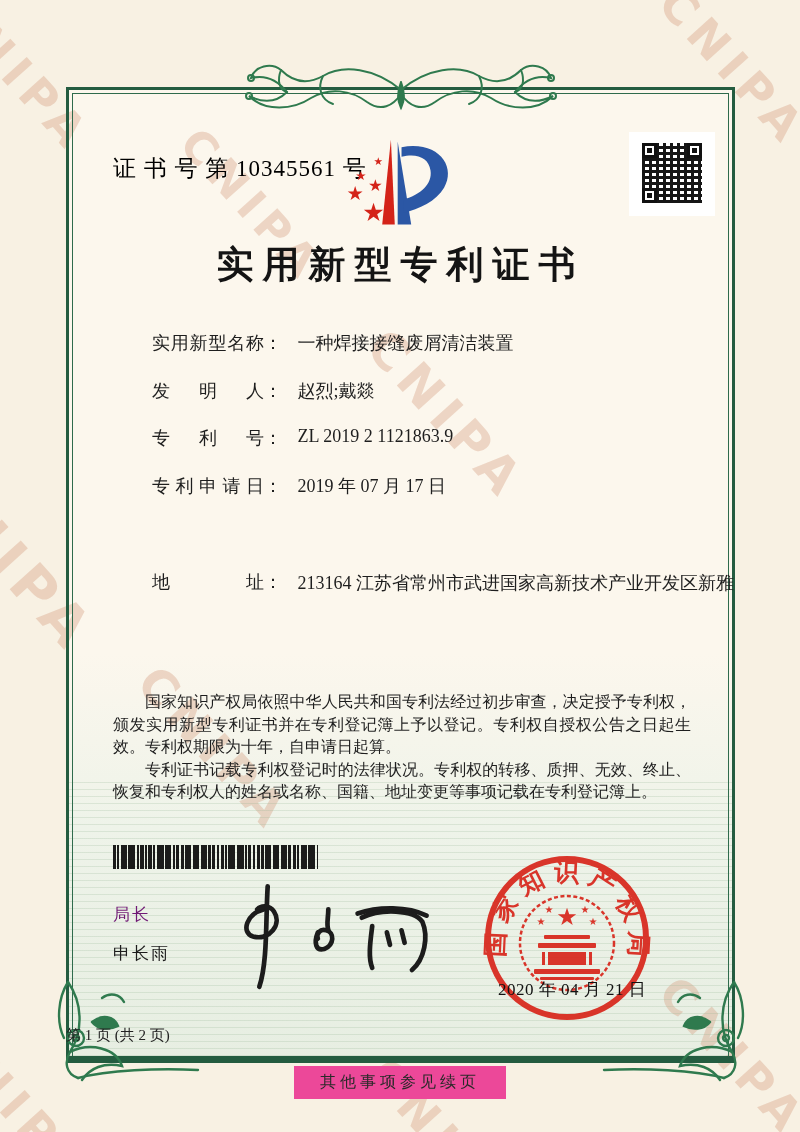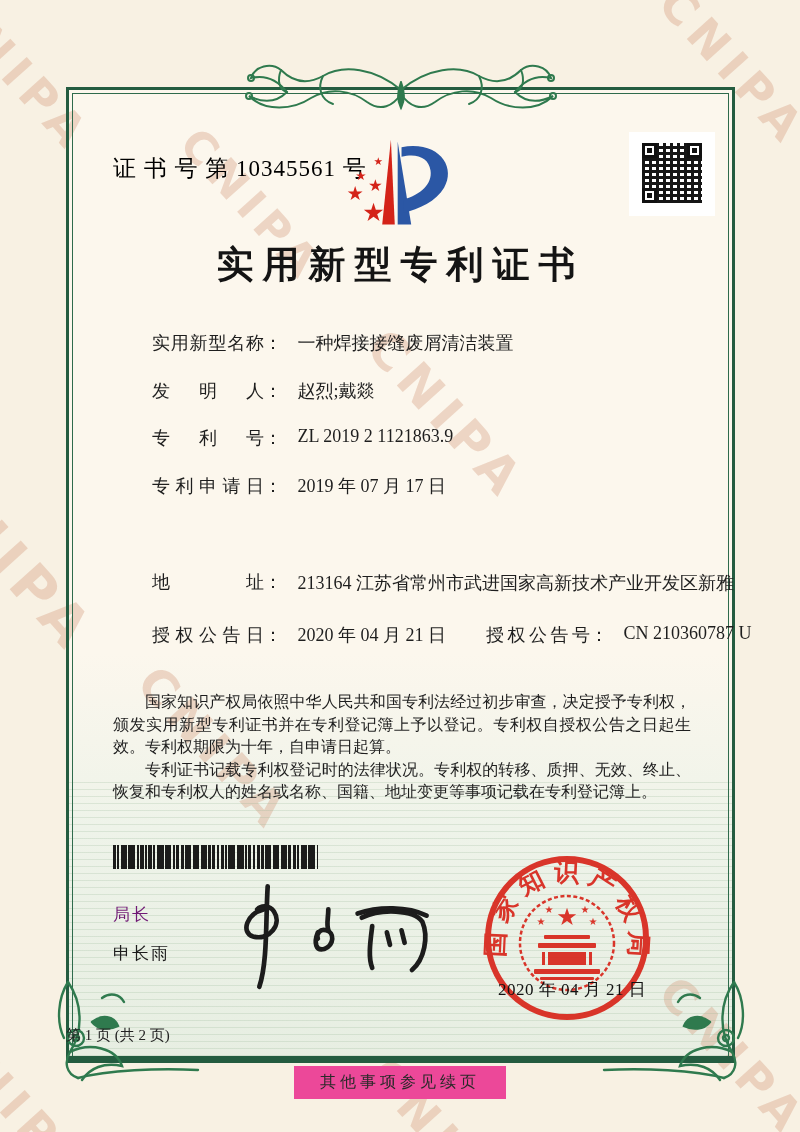--- a/index.html
+++ b/index.html
@@ -172,26 +172,20 @@
   </div>
   <div class="abs row" style="top:474px;">
     <span class="flabel">专利申请日</span><span class="colon">：</span>
     <span class="fvalue">2019 年 07 月 17 日</span>
   </div>
   <div class="abs row" style="top:570px;">
     <span class="flabel">地址</span><span class="colon">：</span>
     <span class="fvalue addr-val">
       <span>213164 江苏省常州市武进国家高新技术产业开发区新雅</span>
     </span>
-  </div>
-  <div class="abs row" style="top:623px;">
-    <span class="flabel">授权公告日</span><span class="colon">：</span>
-    <span class="fvalue val-fixed">2020 年 04 月 21 日</span>
-    <span class="flabel2 pair2">授权公告号</span><span class="colon">：</span>
-    <span class="fvalue">CN 210360787 U</span>
   </div>
 
   <div class="abs paras">
     <p>国家知识产权局依照中华人民共和国专利法经过初步审查，决定授予专利权，颁发实用新型专利证书并在专利登记簿上予以登记。专利权自授权公告之日起生效。专利权期限为十年，自申请日起算。</p>
     <p>专利证书记载专利权登记时的法律状况。专利权的转移、质押、无效、终止、恢复和专利权人的姓名或名称、国籍、地址变更等事项记载在专利登记簿上。</p>
   </div>
 
   <div class="abs barcode"></div>
 
   <div class="abs sig-title">局长</div>

